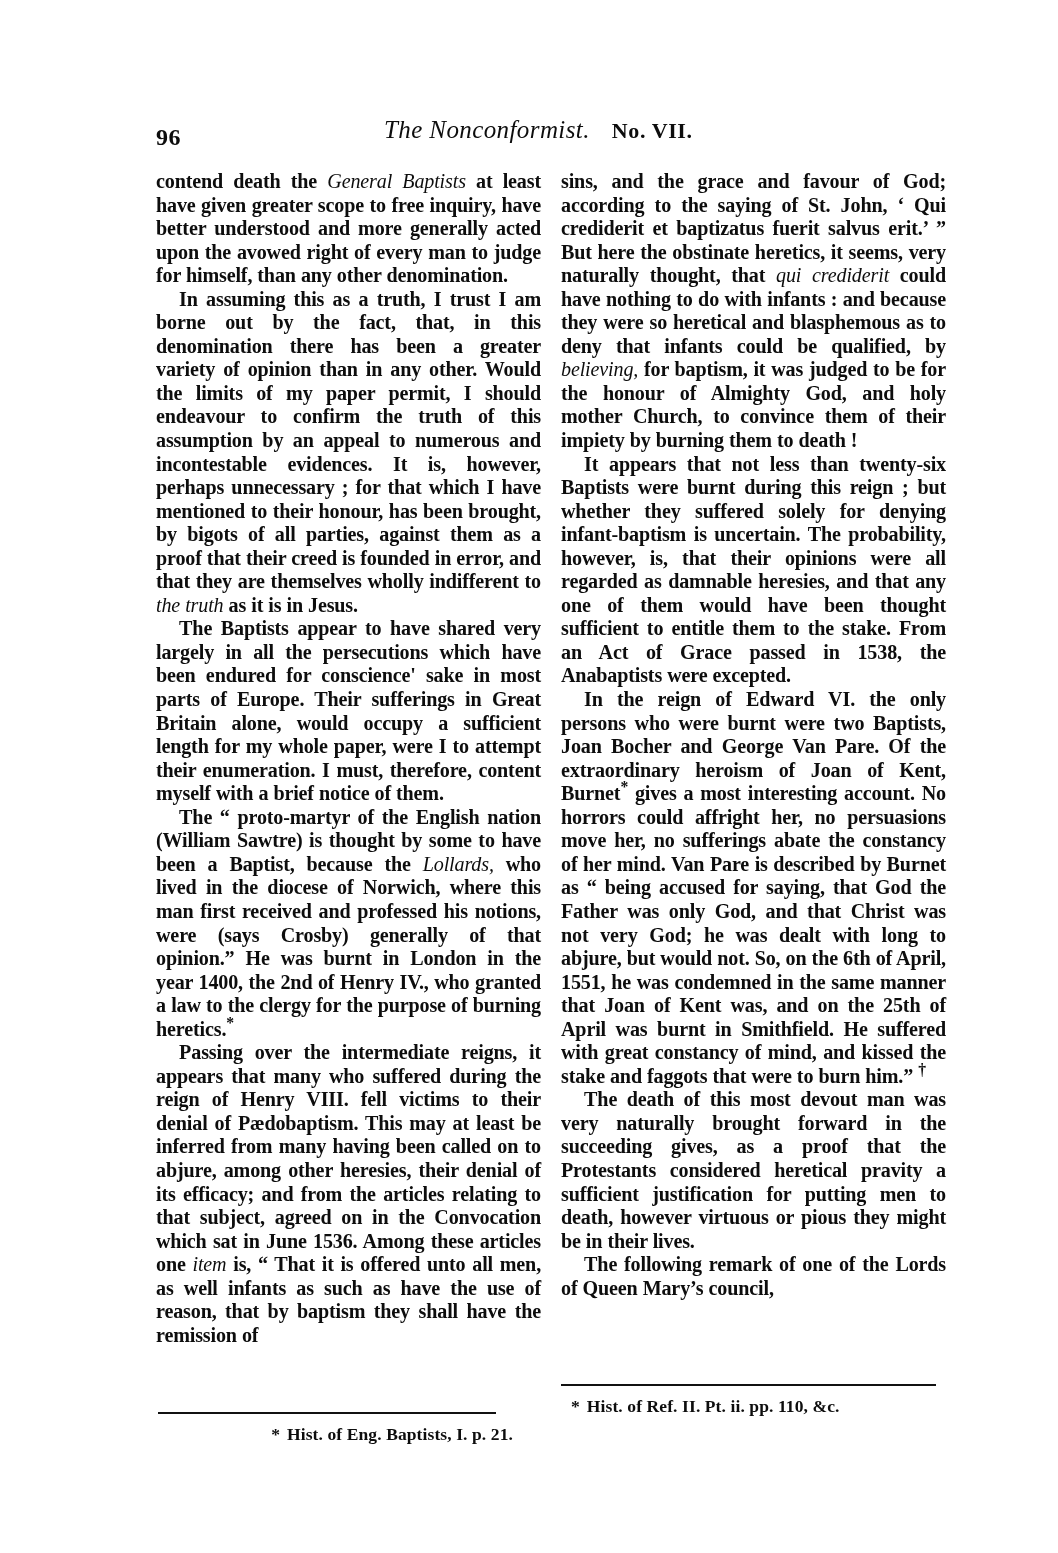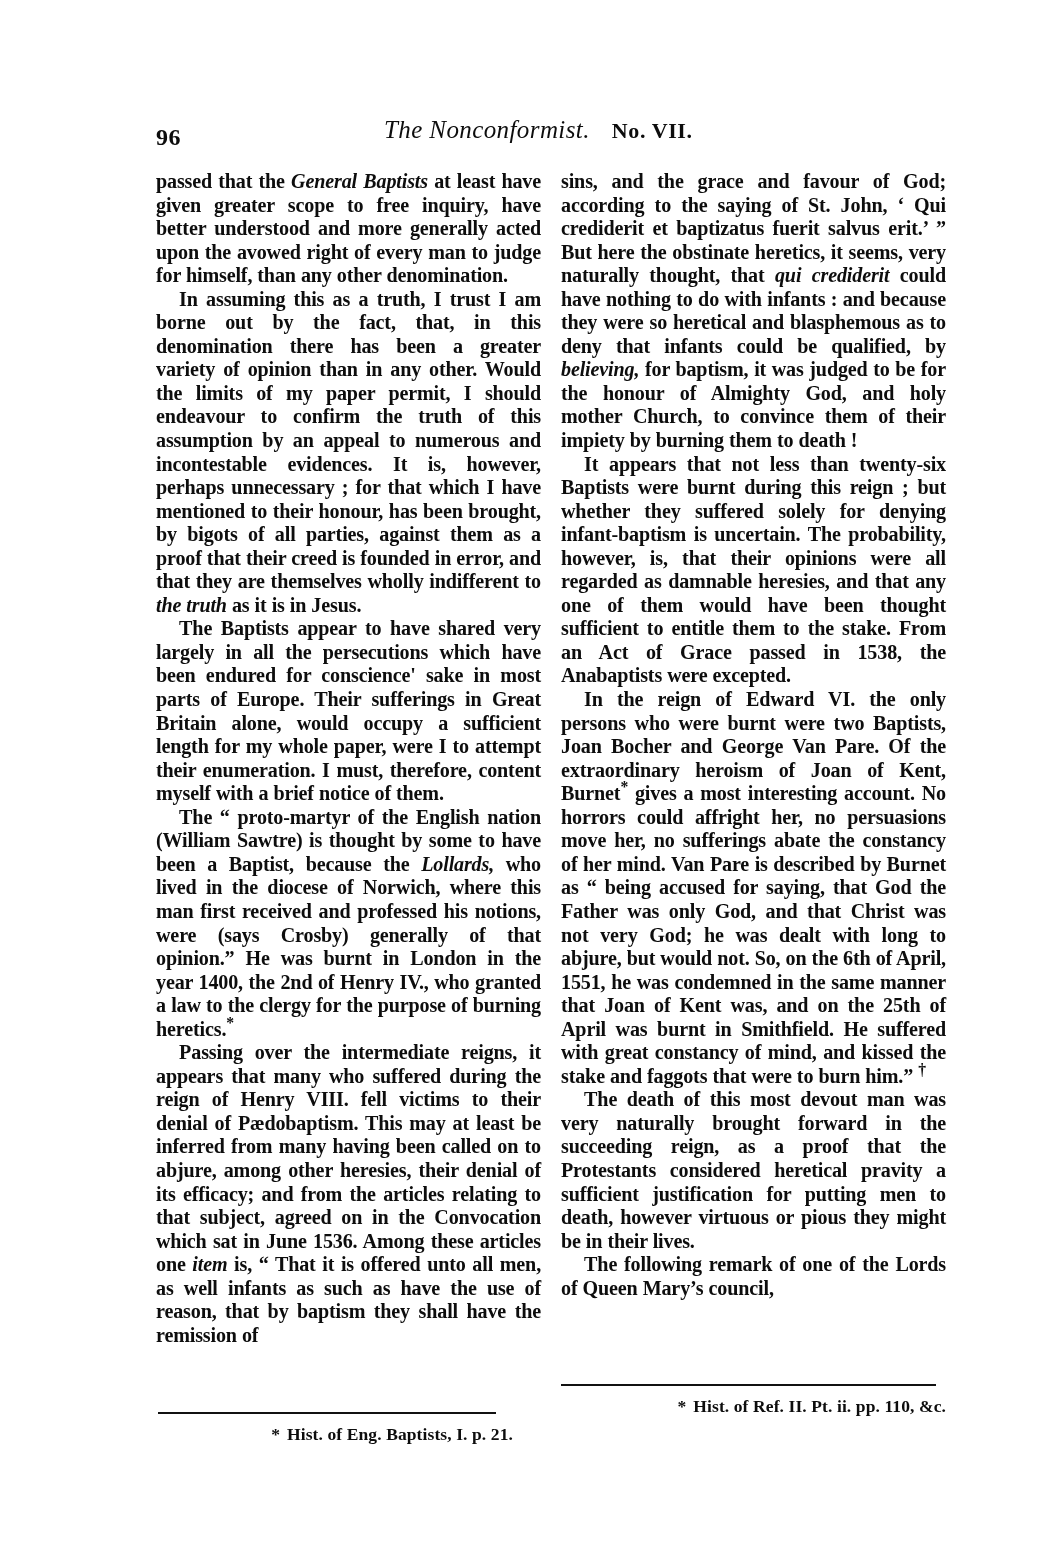--- a/index.html
+++ b/index.html
@@ -88,21 +88,21 @@
     font-weight: 700;
     letter-spacing: -0.15px;
     word-spacing: 0.2px;
     text-indent: 0;
     -webkit-font-smoothing: none;
   }
   .col p + p { text-indent: 1.15em; }
 
   .col p i, .col p em {
     font-style: italic;
-    font-weight: 700;
+    font-weight: 400;
   }
   sup.fn {
     font-size: 0.78em;
     vertical-align: super;
     line-height: 0;
     font-weight: 700;
   }
 
   
   .footnotes {
@@ -122,21 +122,21 @@
   .fn-right .fn-rule { width: 375px; }
 
   .fn-line {
     font-size: 17.5px;
     line-height: 22px;
     font-weight: 700;
     letter-spacing: 0.1px;
     white-space: nowrap;
   }
   .fn-left .fn-line { text-align: right; padding-right: 28px; }
-  .fn-right .fn-line { text-align: right; padding-left: 10px; }
+  .fn-right .fn-line { text-align: left; padding-left: 10px; }
   .fn-mark { margin-right: 7px; }
 
   
   .page { filter: none; }
 </style>
 </head>
 <body>
 
 <div class="page">
 
@@ -144,34 +144,34 @@
     <span class="folio">96</span>
     <span class="head-title-wrap">
       <span class="head-title">The Nonconformist.</span><span class="head-number">No. VII.</span>
     </span>
   </div>
 
   <div class="columns">
 
     <div class="col col-left">
       <div>
-          <p><span>passed that the </span><i>General Baptists</i><span> at least have given greater scope to free inquiry, have better understood and more generally acted upon the avowed right of every man to judge for himself, than any other denomination.</span></p>
+          <p><span>contend death the </span><i>General Baptists</i><span> at least have given greater scope to free inquiry, have better understood and more generally acted upon the avowed right of every man to judge for himself, than any other denomination.</span></p>
           <p><span>In assuming this as a truth, I trust I am borne out by the fact, that, in this denomination there has been a greater variety of opinion than in any other. Would the limits of my paper permit, I should endeavour to confirm the truth of this assumption by an appeal to numerous and incontestable evidences. It is, however, perhaps unnecessary ; for that which I have mentioned to their honour, has been brought, by bigots of all parties, against them as a proof that their creed is founded in error, and that they are themselves wholly indifferent to </span><i>the truth</i><span> as it is in Jesus.</span></p>
           <p><span>The Baptists appear to have shared very largely in all the persecutions which have been endured for conscience' sake in most parts of Europe. Their sufferings in Great Britain alone, would occupy a sufficient length for my whole paper, were I to attempt their enumeration. I must, therefore, content myself with a brief notice of them.</span></p>
           <p><span>The “ proto-martyr of the English nation (William Sawtre) is thought by some to have been a Baptist, because the </span><i>Lollards,</i><span> who lived in the diocese of Norwich, where this man first received and professed his notions, were (says Crosby) generally of that opinion.” He was burnt in London in the year 1400, the 2nd of Henry IV., who granted a law to the clergy for the purpose of burning heretics.</span><sup class="fn">*</sup></p>
           <p><span>Passing over the intermediate reigns, it appears that many who suffered during the reign of Henry VIII. fell victims to their denial of Pædobaptism. This may at least be inferred from many having been called on to abjure, among other heresies, their denial of its efficacy; and from the articles relating to that subject, agreed on in the Convocation which sat in June 1536. Among these articles one </span><i>item</i><span> is, “ That it is offered unto all men, as well infants as such as have the use of reason, that by baptism they shall have the remission of</span></p>
         </div>
     </div>
 
     <div class="col col-right">
       <div>
           <p><span>sins, and the grace and favour of God; according to the saying of St. John, ‘ Qui crediderit et baptizatus fuerit salvus erit.’ ” But here the obstinate heretics, it seems, very naturally thought, that </span><i>qui crediderit</i><span> could have nothing to do with infants : and because they were so heretical and blasphemous as to deny that infants could be qualified, by </span><i>believing,</i><span> for baptism, it was judged to be for the honour of Almighty God, and holy mother Church, to convince them of their impiety by burning them to death !</span></p>
           <p><span>It appears that not less than twenty-six Baptists were burnt during this reign ; but whether they suffered solely for denying infant-baptism is uncertain. The probability, however, is, that their opinions were all regarded as damnable heresies, and that any one of them would have been thought sufficient to entitle them to the stake. From an Act of Grace passed in 1538, the Anabaptists were excepted.</span></p>
           <p><span>In the reign of Edward VI. the only persons who were burnt were two Baptists, Joan Bocher and George Van Pare. Of the extraordinary heroism of Joan of Kent, Burnet</span><sup class="fn">*</sup><span> gives a most interesting account. No horrors could affright her, no persuasions move her, no sufferings abate the constancy of her mind. Van Pare is described by Burnet as “ being accused for saying, that God the Father was only God, and that Christ was not very God; he was dealt with long to abjure, but would not. So, on the 6th of April, 1551, he was condemned in the same manner that Joan of Kent was, and on the 25th of April was burnt in Smithfield. He suffered with great constancy of mind, and kissed the stake and faggots that were to burn him.” </span><sup class="fn">†</sup></p>
-          <p><span>The death of this most devout man was very naturally brought forward in the succeeding reign, as a proof that the Protestants considered heretical pravity a sufficient justification for putting men to death, however virtuous or pious they might be in their lives.</span></p>
+          <p><span>The death of this most devout man was very naturally brought forward in the succeeding gives, as a proof that the Protestants considered heretical pravity a sufficient justification for putting men to death, however virtuous or pious they might be in their lives.</span></p>
           <p><span>The following remark of one of the Lords of Queen Mary’s council,</span></p>
         </div>
     </div>
 
   </div>
 
   <div class="footnotes fn-left">
     <hr class="fn-rule">
     <div>
         <div class="fn-line"><span class="fn-mark">*</span><span>Hist. of Eng. Baptists, I. p. 21.</span></div>

